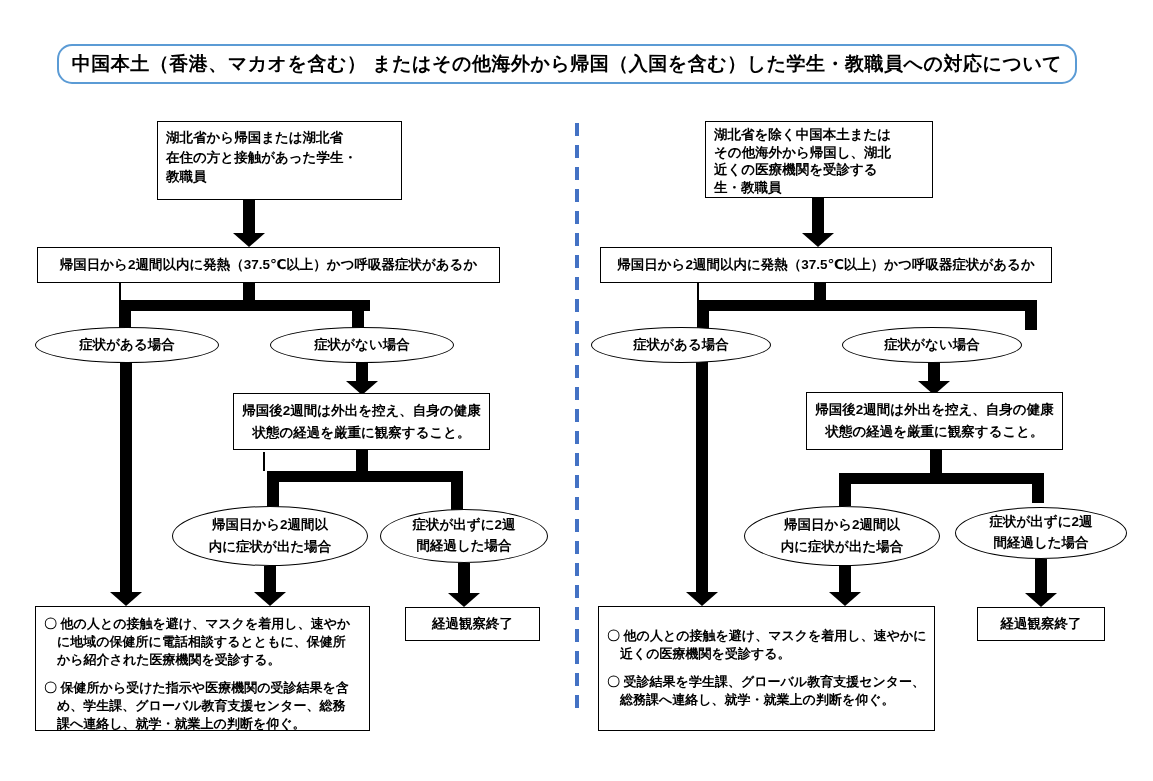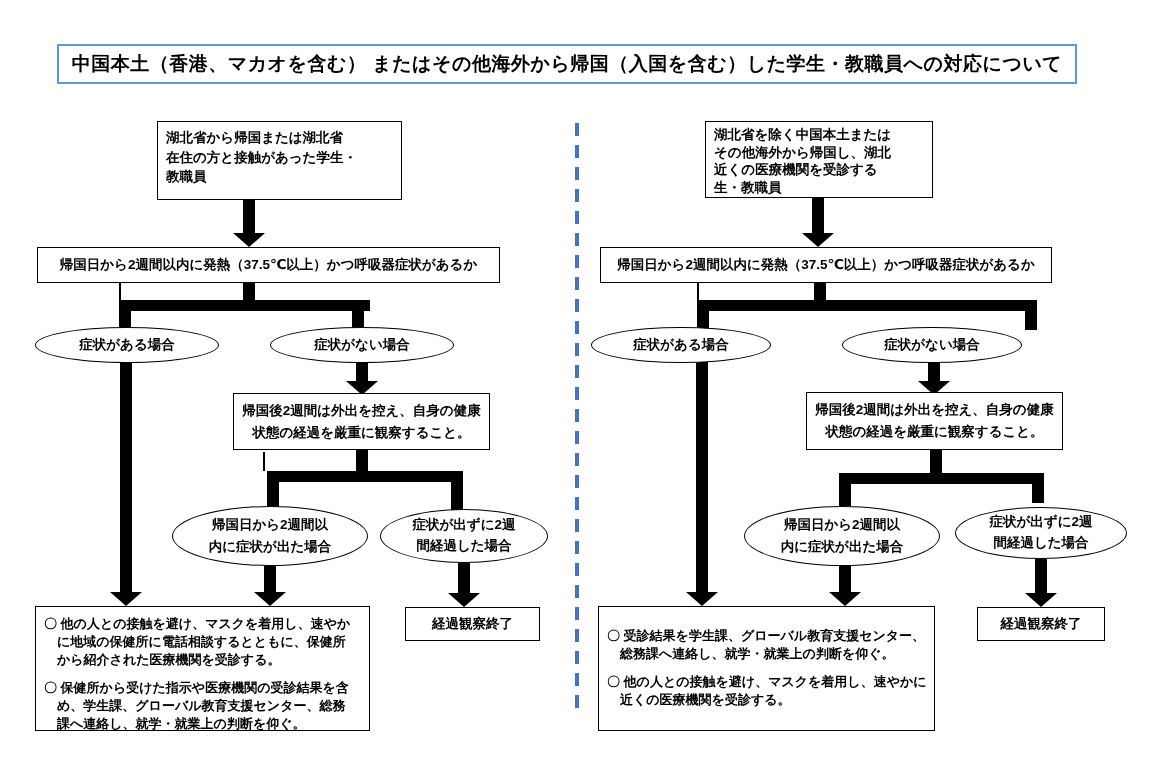--- a/index.html
+++ b/index.html
@@ -36,21 +36,21 @@
   .obs { line-height:1.6; }
   .big { padding:8px 6px 6px 8px; font-size:13px; line-height:1.38; }
   .big .blt { white-space:pre-line; }
   .big .blt + .blt { margin-top:10px; }
 </style>
 </head>
 <body>
 
 <div id="canvas">
 
-  <div id="title-box" style="border-color: rgb(91, 155, 213);">中国本土（香港、マカオを含む） またはその他海外から帰国（入国を含む）した学生・教職員への対応について</div>
+  <div id="title-box" style="border-color: rgb(91, 155, 213); border-radius: 15px;">中国本土（香港、マカオを含む） またはその他海外から帰国（入国を含む）した学生・教職員への対応について</div>
 
   <div id="separator" style="background: repeating-linear-gradient(rgb(68, 114, 196) 0px, rgb(68, 114, 196) 13px, transparent 13px, transparent 22px);"></div>
 
   <div class="bx topbox pre" style="left:133px;top:121px;width:245px;height:79px;margin-left:24px;">湖北省から帰国または湖北省
 在住の方と接触があった学生・
 教職員</div>
 
   <div class="ln" style="left:243px;top:199px;width:12px;height:34px;"></div>
   <div class="ah" style="left:233px;top:233px;"></div>
 
@@ -140,21 +140,21 @@
   <div class="bx ov pre" style="left:955px;top:507px;width:172px;height:52px;line-height:1.55;">症状が出ずに2週
 間経過した場合</div>
 
   <div class="ln" style="left:839px;top:566px;width:12px;height:26px;"></div>
   <div class="ah" style="left:829px;top:592px;"></div>
 
   <div class="ln" style="left:1035px;top:559px;width:12px;height:34px;"></div>
   <div class="ah" style="left:1025px;top:593px;"></div>
 
   <div class="bx big" style="left:598px;top:606px;width:337px;height:125px;padding-top:20px;">
+    <div class="blt">〇 他の人との接触を避け、マスクを着用し、速やかに
+　近くの医療機関を受診する。</div>
     <div class="blt">〇 受診結果を学生課、グローバル教育支援センター、
 　総務課へ連絡し、就学・就業上の判断を仰ぐ。</div>
-    <div class="blt">〇 他の人との接触を避け、マスクを着用し、速やかに
-　近くの医療機関を受診する。</div>
   </div>
 
   <div class="bx ctr" style="left:977px;top:607px;width:128px;height:34px;">経過観察終了</div>
 
 </div>
 
 </body></html>

